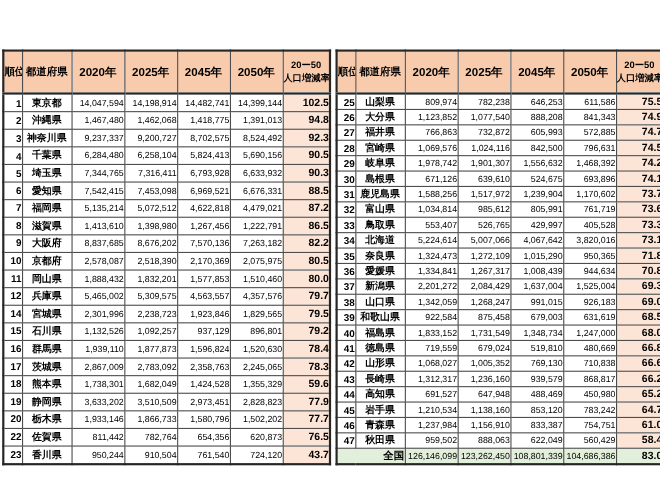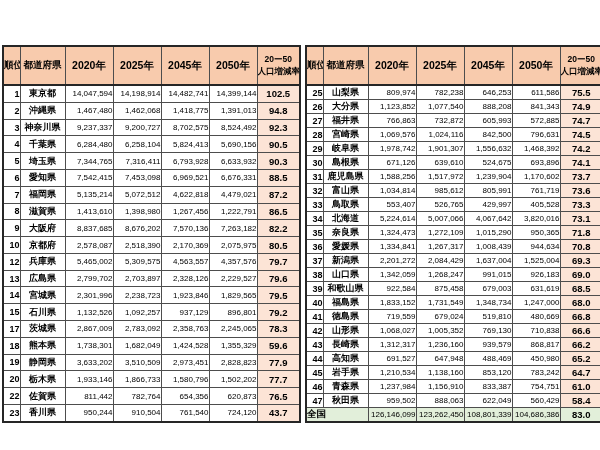--- a/index.html
+++ b/index.html
@@ -20,24 +20,24 @@
     height:37px;background:var(--header_bg);
     font-weight:bold;font-size:10.5px;text-align:center;
     border-bottom:2px solid var(--outer_border);
   }
   .panel thead th.h-rank,.panel thead th.h-pref{font-size:9.5px;}
   .panel thead th.h-rate{font-size:8.5px;line-height:1.35;background:var(--header_bg);}
   .panel tbody td{height:11.6px;}
   .c-rank{text-align:right;padding-right:3px;font-weight:bold;font-size:9px;}
   .c-pref{text-align:center;padding-left:3px;font-weight:bold;font-size:9px;}
   .c-num{text-align:right;padding-right:7px;font-size:8px;font-family:"Liberation Sans","DejaVu Sans",sans-serif;}
-  .c-rate{text-align:center;padding-right:4px;font-weight:bold;font-size:9.5px;background:var(--rate_bg);}
+  .c-rate{text-align:right;padding-right:4px;font-weight:bold;font-size:9.5px;background:var(--rate_bg);}
   tr.total-row td{background:var(--total_bg);}
   tr.total-row td.c-rate{background:var(--total_bg);}
-  .c-total-label{text-align:left;font-weight:bold;font-size:9.5px;}
+  .c-total-label{text-align:right;font-weight:bold;font-size:9.5px;}
 </style>
 </head>
 <body>
 
 <div class="page">
   <div class="table-wrap">
 
     <table class="panel">
       <colgroup>
         <col style="width:17px">
@@ -147,54 +147,63 @@
           <tr>
             <td class="c-rank">10</td>
             <td class="c-pref">京都府</td>
             <td class="c-num">2,578,087</td>
             <td class="c-num">2,518,390</td>
             <td class="c-num">2,170,369</td>
             <td class="c-num">2,075,975</td>
             <td class="c-rate">80.5</td>
           </tr>
           <tr>
+            <td class="c-rank">11</td>
+            <td class="c-pref">岡山県</td>
+            <td class="c-num">1,888,432</td>
+            <td class="c-num">1,832,201</td>
+            <td class="c-num">1,577,853</td>
+            <td class="c-num">1,510,460</td>
+            <td class="c-rate">80.0</td>
+          </tr>
+          <tr>
             <td class="c-rank">12</td>
             <td class="c-pref">兵庫県</td>
             <td class="c-num">5,465,002</td>
             <td class="c-num">5,309,575</td>
             <td class="c-num">4,563,557</td>
             <td class="c-num">4,357,576</td>
             <td class="c-rate">79.7</td>
           </tr>
           <tr>
-            <td class="c-rank">13</td>
-            <td class="c-pref">広島県</td>
-            <td class="c-num">2,799,702</td>
-            <td class="c-num">2,703,897</td>
-            <td class="c-num">2,328,126</td>
-            <td class="c-num">2,229,527</td>
-            <td class="c-rate">79.6</td>
-          </tr>
-          <tr>
             <td class="c-rank">14</td>
             <td class="c-pref">宮城県</td>
             <td class="c-num">2,301,996</td>
             <td class="c-num">2,238,723</td>
             <td class="c-num">1,923,846</td>
             <td class="c-num">1,829,565</td>
             <td class="c-rate">79.5</td>
           </tr>
           <tr>
             <td class="c-rank">15</td>
             <td class="c-pref">石川県</td>
             <td class="c-num">1,132,526</td>
             <td class="c-num">1,092,257</td>
             <td class="c-num">937,129</td>
             <td class="c-num">896,801</td>
             <td class="c-rate">79.2</td>
+          </tr>
+          <tr>
+            <td class="c-rank">16</td>
+            <td class="c-pref">群馬県</td>
+            <td class="c-num">1,939,110</td>
+            <td class="c-num">1,877,873</td>
+            <td class="c-num">1,596,824</td>
+            <td class="c-num">1,520,630</td>
+            <td class="c-rate">78.4</td>
           </tr>
           <tr>
             <td class="c-rank">17</td>
             <td class="c-pref">茨城県</td>
             <td class="c-num">2,867,009</td>
             <td class="c-num">2,783,092</td>
             <td class="c-num">2,358,763</td>
             <td class="c-num">2,245,065</td>
             <td class="c-rate">78.3</td>
           </tr>

